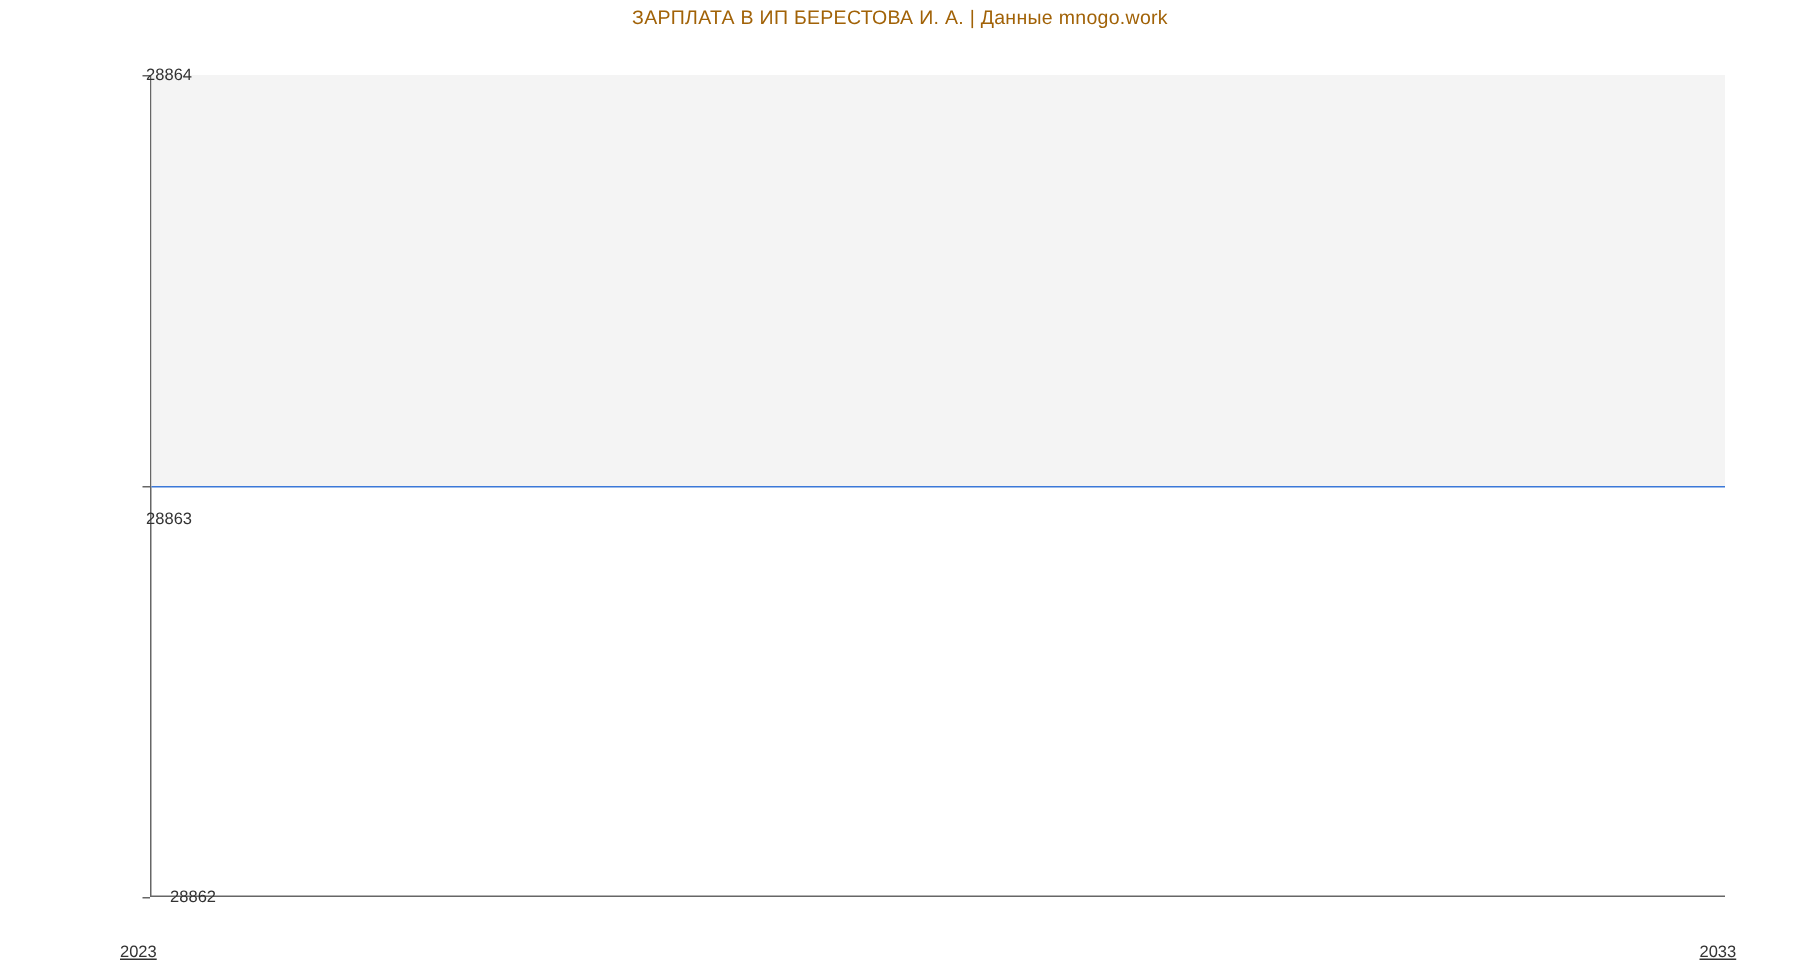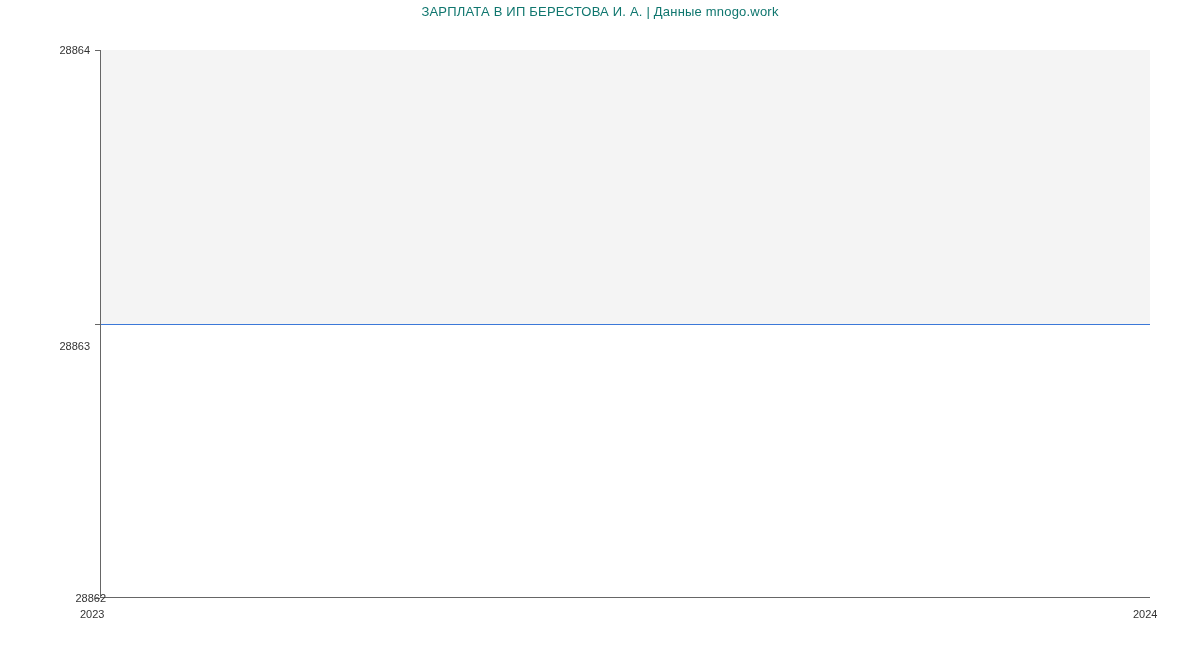--- a/index.html
+++ b/index.html
@@ -17,21 +17,21 @@
       height: 650px;
       box-sizing: border-box;
     }
     .chart-title {
       position: absolute;
       top: 4px;
       left: 0;
       width: 100%;
       text-align: center;
       font-size: 13px;
-      color: #0f766e;
+      color: #a16207;
       letter-spacing: 0.2px;
     }
     .plot-area {
       position: absolute;
       left: 100px;
       top: 50px;
       width: 1050px;   
       height: 548px;   
       border-left: 1px solid #666;
       border-bottom: 1px solid #666;
@@ -66,29 +66,31 @@
     .ytick-top    { top: 50px; }
     .ytick-mid    { top: 324px; }
     .ytick-bottom { top: 598px; }
     .ylabel {
       position: absolute;
       left: 0;
       width: 90px;
       text-align: right;
       font-size: 11px;
       color: #333;
+      padding-left: 38px;
     }
     .ylabel-top    { top: 44px; }
     .ylabel-mid    { top: 318px; margin-top: 22px; }
     .ylabel-bottom { top: 592px; margin-left: 16px; }
     .xlabel {
       position: absolute;
-      top: 608px;
+      top: 629px;
       font-size: 11px;
       color: #333;
+      text-decoration: underline;
     }
     .xlabel-left  { left: 80px; }
     .xlabel-right { left: 1133px; }
   </style>
 </head>
 <body>
 
 <div class="chart-wrap">
 
   <div class="chart-title">ЗАРПЛАТА В ИП БЕРЕСТОВА И. А. | Данные mnogo.work</div>
@@ -100,15 +102,15 @@
 
   <div class="ytick-mark ytick-top"></div>
   <div class="ytick-mark ytick-mid"></div>
   <div class="ytick-mark ytick-bottom"></div>
 
   <div class="ylabel ylabel-top">28864</div>
   <div class="ylabel ylabel-mid">28863</div>
   <div class="ylabel ylabel-bottom">28862</div>
 
   <div class="xlabel xlabel-left">2023</div>
-  <div class="xlabel xlabel-right">2024</div>
+  <div class="xlabel xlabel-right">2033</div>
 
 </div>
 
 </body></html>

